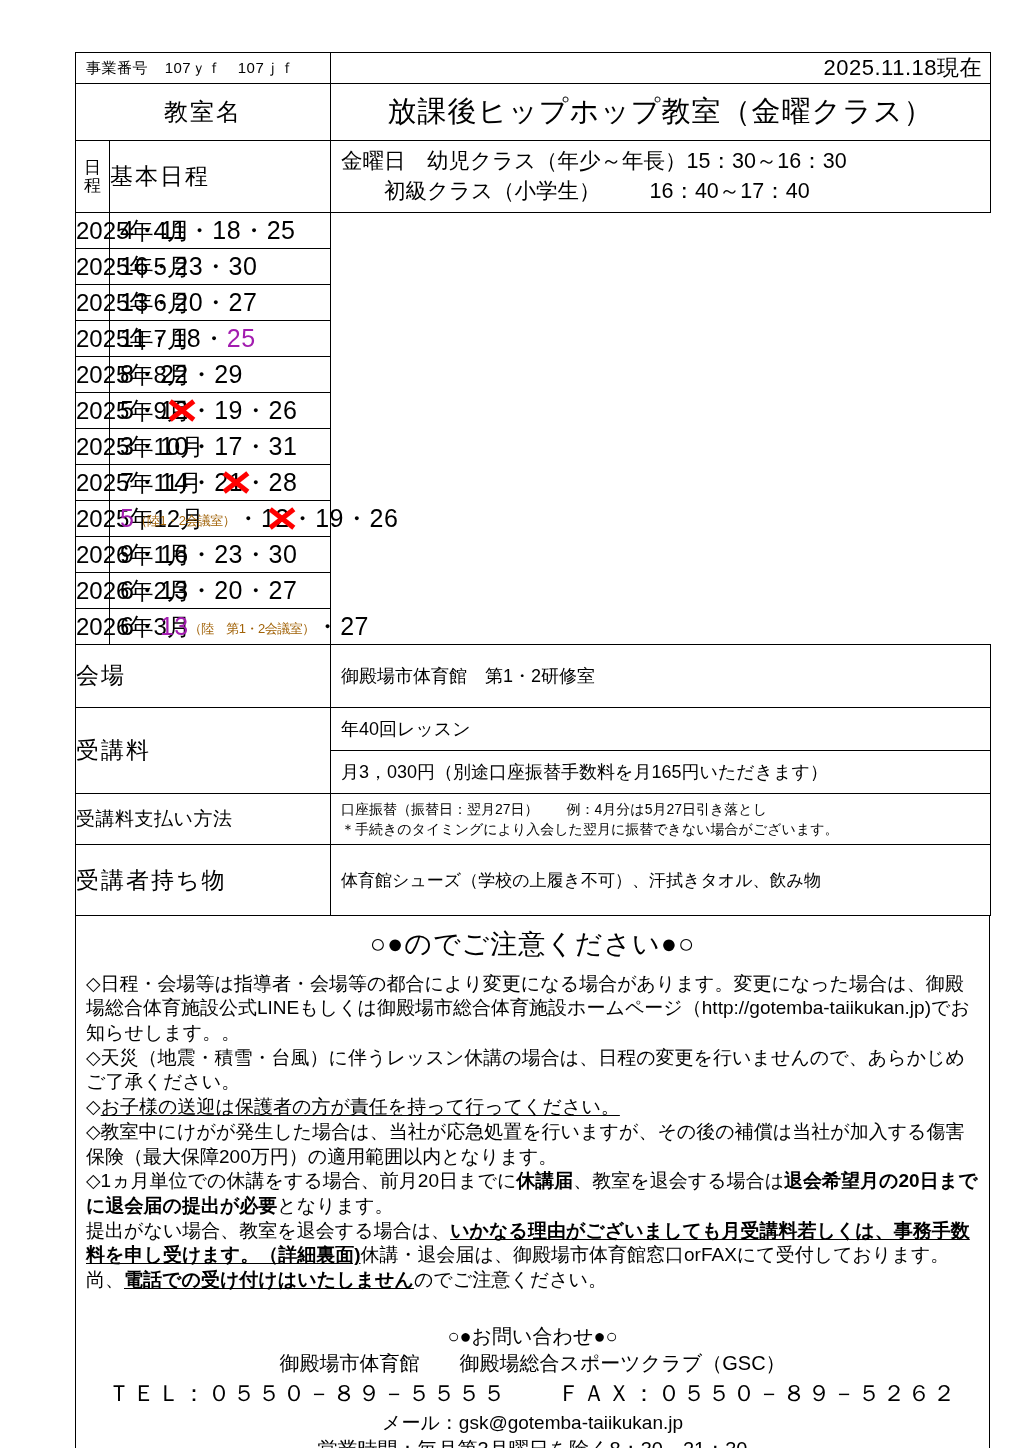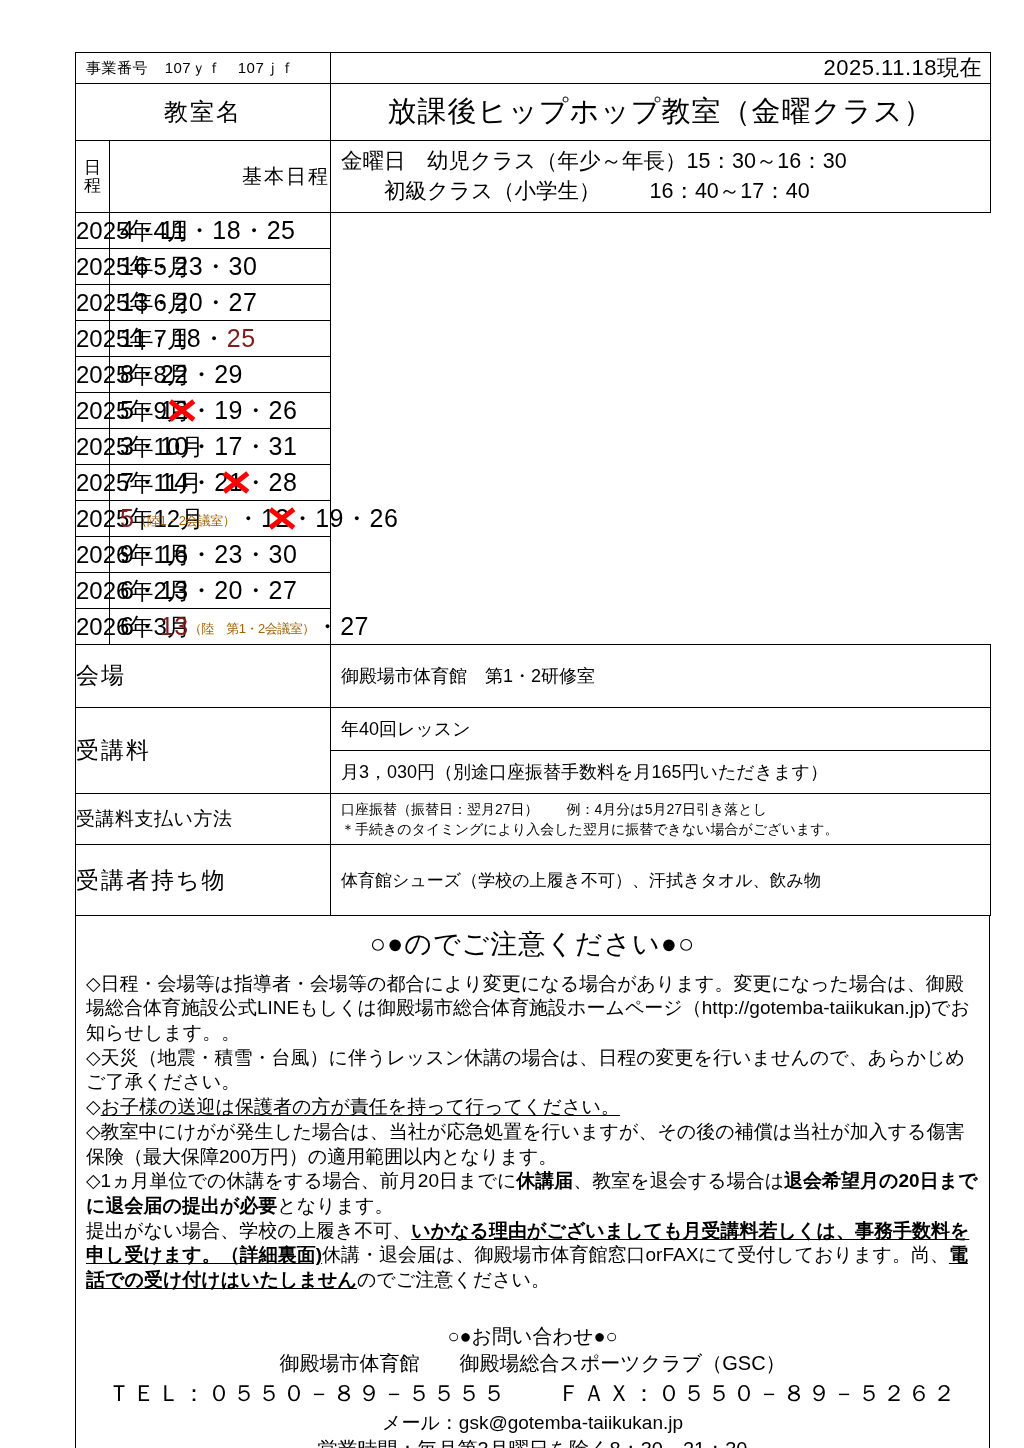--- a/index.html
+++ b/index.html
@@ -67,21 +67,21 @@
     width:34px;
     text-align:center;
     font-size:17px;
     line-height:1.05;
   }
   .vert span{
     display:block;
   }
   
   .basic-lbl{
-    text-align:right;font-size:20px;letter-spacing:2px;
+    text-align:left;font-size:23px;letter-spacing:2px;
   }
   .basic-val{
     font-size:21.5px;
     line-height:1.38;
     padding:6px 0 6px 10px !important;
     white-space:nowrap;
   }
   .basic-val .l2{ padding-left:2.0em; display:inline-block;}
   
   .mlabel{
@@ -90,21 +90,21 @@
     padding-right:4px !important;
     white-space:nowrap;
     letter-spacing:0px;
   }
   .mdates{
     font-size:25px;
     padding:1px 0 1px 10px !important;
     white-space:nowrap;
     letter-spacing:0.5px;
   }
-  .red{ color:#7f1d1d; }
+  .red{ color:#a21caf; }
   .note{
     color:#a16207;
     font-size:13px;
     letter-spacing:-0.5px;
     vertical-align:2px;
   }
   .xout{
     position:relative;
     display:inline-block;
   }
@@ -298,21 +298,21 @@
       <tbody>
           <tr>
         <td class="notes-cell">
           <div class="notes-title">○●のでご注意ください●○</div>
           <div class="notes-body">
             <p>◇日程・会場等は指導者・会場等の都合により変更になる場合があります。変更になった場合は、御殿場総合体育施設公式LINEもしくは御殿場市総合体育施設ホームページ（http://gotemba-taiikukan.jp)でお知らせします。。</p>
             <p>◇天災（地震・積雪・台風）に伴うレッスン休講の場合は、日程の変更を行いませんので、あらかじめご了承ください。</p>
             <p><span>◇</span><u>お子様の送迎は保護者の方が責任を持って行ってください。</u></p>
             <p>◇教室中にけがが発生した場合は、当社が応急処置を行いますが、その後の補償は当社が加入する傷害保険（最大保障200万円）の適用範囲以内となります。</p>
             <p><span>◇1ヵ月単位での休講をする場合、前月20日までに</span><b>休講届</b><span>、教室を退会する場合は</span><b>退会希望月の20日までに退会届の提出が必要</b><span>となります。</span></p>
-            <p><span>提出がない場合、学校の上履き不可、</span><b><u>いかなる理由がございましても月受講料若しくは、事務手数料を申し受けます。（詳細裏面)</u></b><span>休講・退会届は、御殿場市体育館窓口orFAXにて受付しております。尚、</span><b><u>電話での受け付けはいたしません</u></b><span>のでご注意ください。</span></p>
+            <p><span>提出がない場合、教室を退会する場合は、</span><b><u>いかなる理由がございましても月受講料若しくは、事務手数料を申し受けます。（詳細裏面)</u></b><span>休講・退会届は、御殿場市体育館窓口orFAXにて受付しております。尚、</span><b><u>電話での受け付けはいたしません</u></b><span>のでご注意ください。</span></p>
           </div>
 
           <div class="contact">
             <div>○●お問い合わせ●○</div>
             <div>御殿場市体育館　　御殿場総合スポーツクラブ（GSC）</div>
             <div class="big">ＴＥＬ：０５５０－８９－５５５５　　ＦＡＸ：０５５０－８９－５２６２</div>
             <div class="mail">メール：gsk@gotemba-taiikukan.jp</div>
             <div>営業時間：毎月第3月曜日を除く8：30～21：30</div>
 
           </div>

